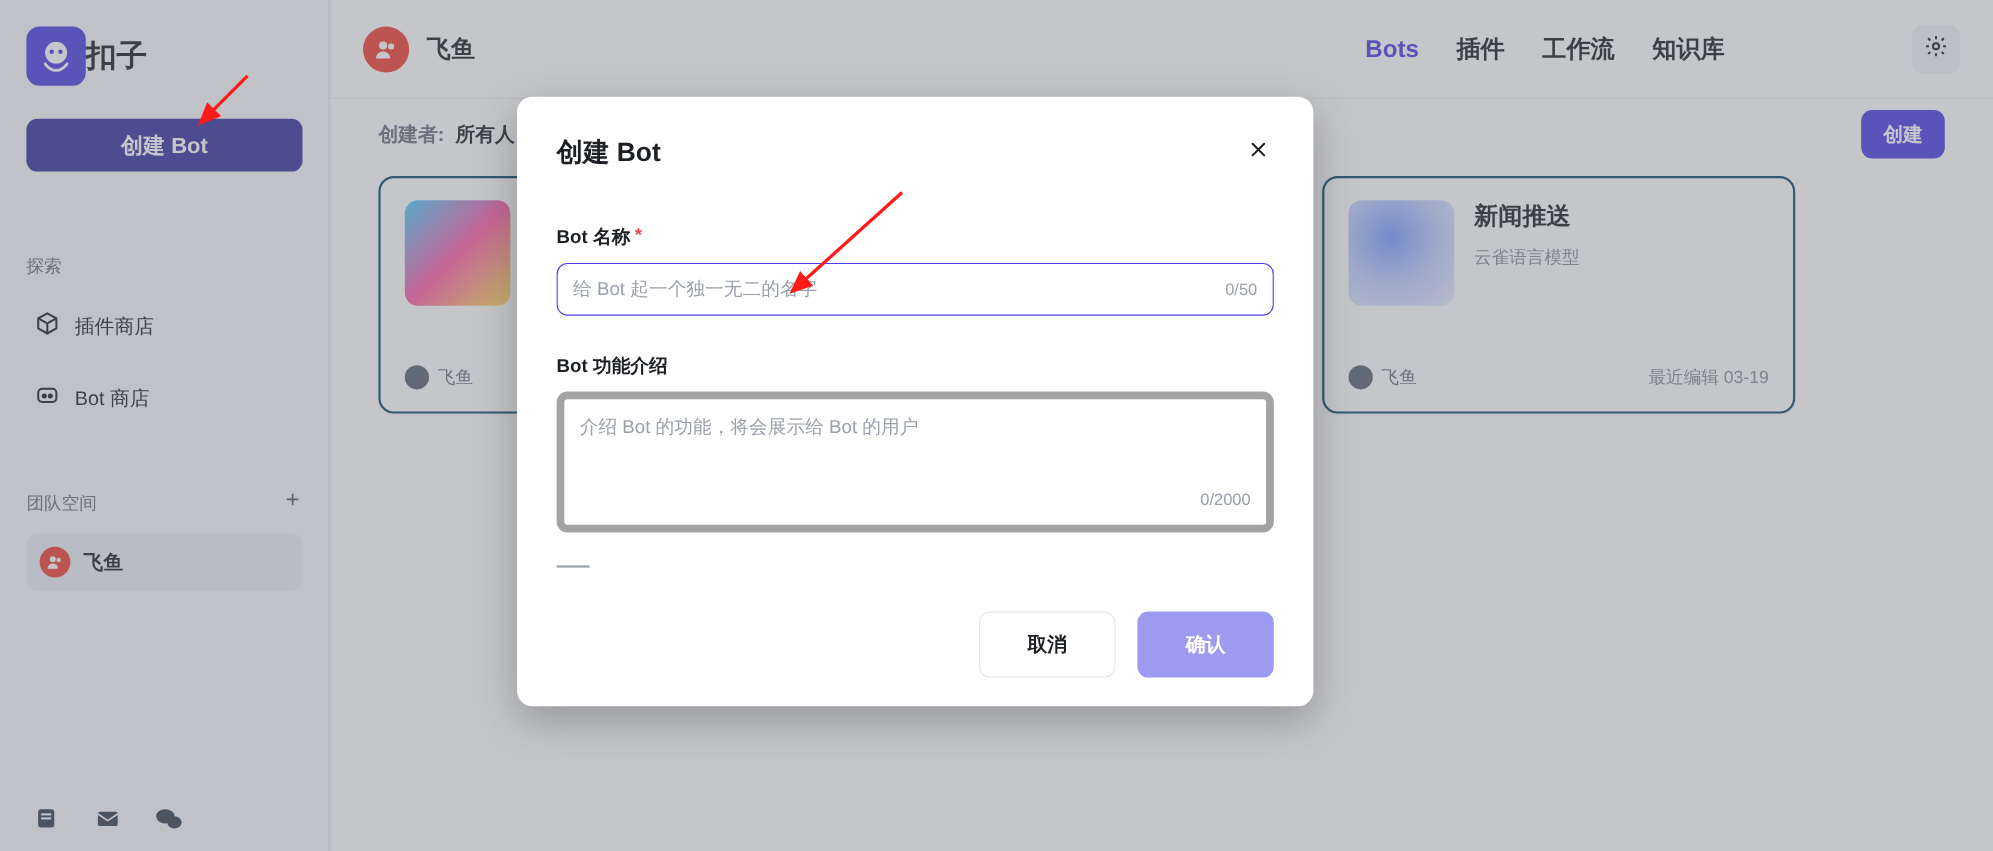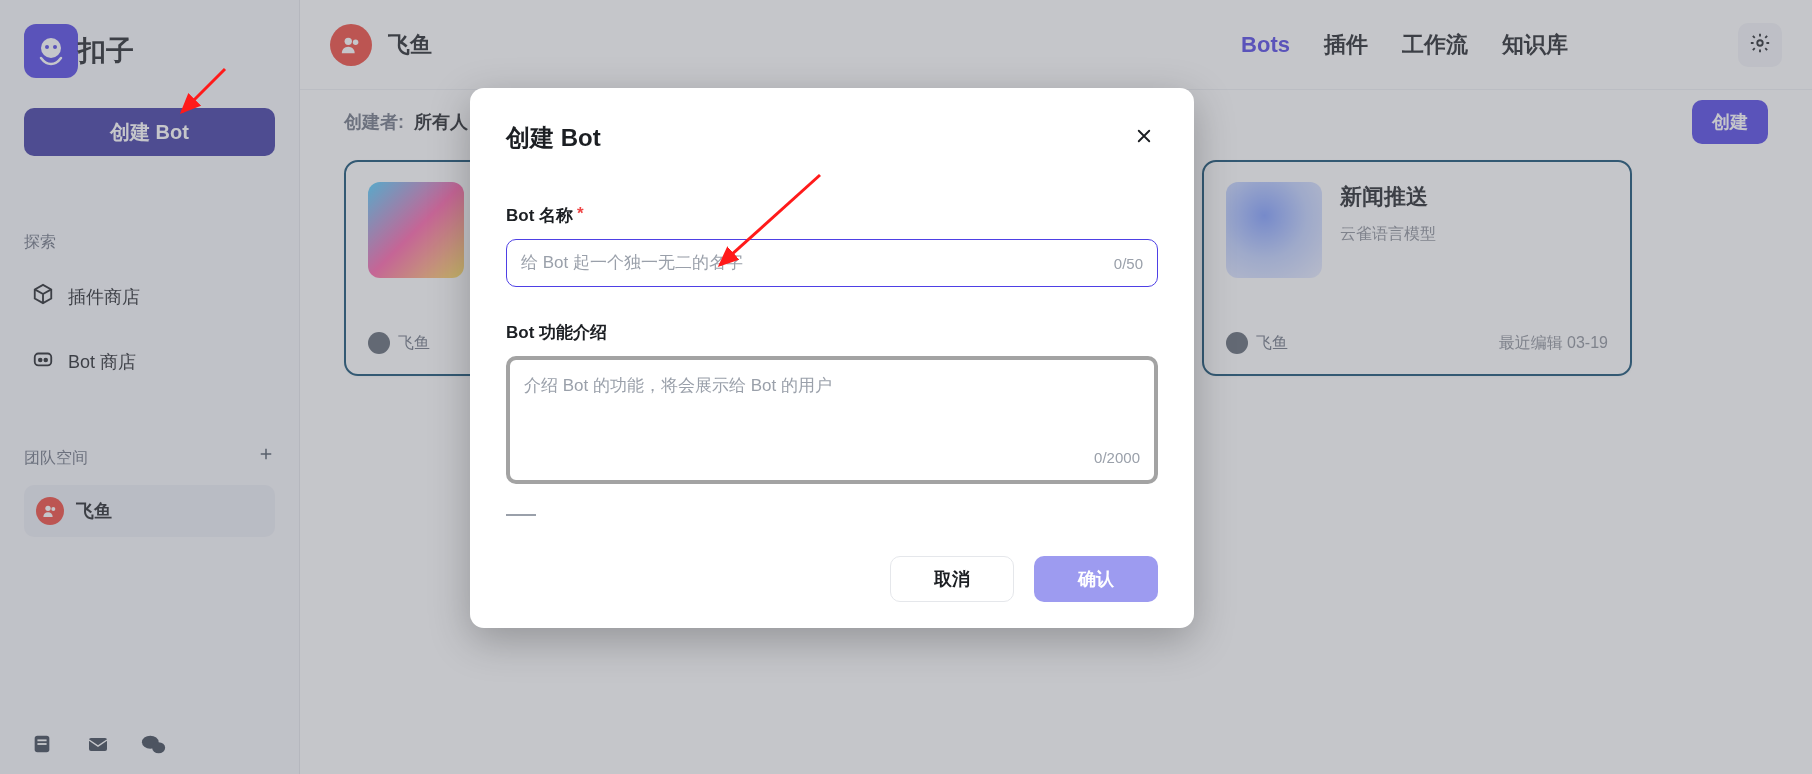--- a/index.html
+++ b/index.html
@@ -153,36 +153,36 @@
       margin-bottom: 34px;
     }
     .name-input {
       border: none; outline: none; flex:1; font-size: 17px; color:#1c1f23;
       background: transparent;
     }
     .name-input::placeholder { color:#9aa0aa; }
     .counter { color:#9aa0aa; font-size: 15px; }
 
     .textarea-wrap {
-      border: 4px solid #a3a3a3; border-radius: 10px;
+      border: 7px solid #a3a3a3; border-radius: 10px;
       padding: 14px; height: 128px; display:flex; flex-direction:column;
       margin-bottom: 30px;
     }
     .desc-area {
       border: none; outline: none; resize: none; flex:1;
       font-size: 17px; color:#1c1f23; font-family: inherit;
     }
     .desc-area::placeholder { color:#9aa0aa; }
     .counter2 { margin-left:auto; color:#9aa0aa; font-size:15px; }
 
     .divider-short { width: 30px; height: 2px; background:#9aa0aa; margin-bottom: 40px; }
 
     .modal-actions { display:flex; gap: 20px; justify-content:flex-end; }
     .btn {
-      height: 46px; min-width: 124px; border-radius: 10px; font-size: 18px; font-weight:700; cursor:pointer;
+      height: 60px; min-width: 124px; border-radius: 10px; font-size: 18px; font-weight:700; cursor:pointer;
     }
     .btn-cancel { background:#fff; border:1px solid #e5e7eb; color:#1c1f23; }
     .btn-confirm { background:#9d9bf0; border:none; color:#fff; }
 
     
     .arrow { position:absolute; pointer-events:none; }
     .arrow svg { overflow: visible; }
   </style>
 </head>
 <body>

